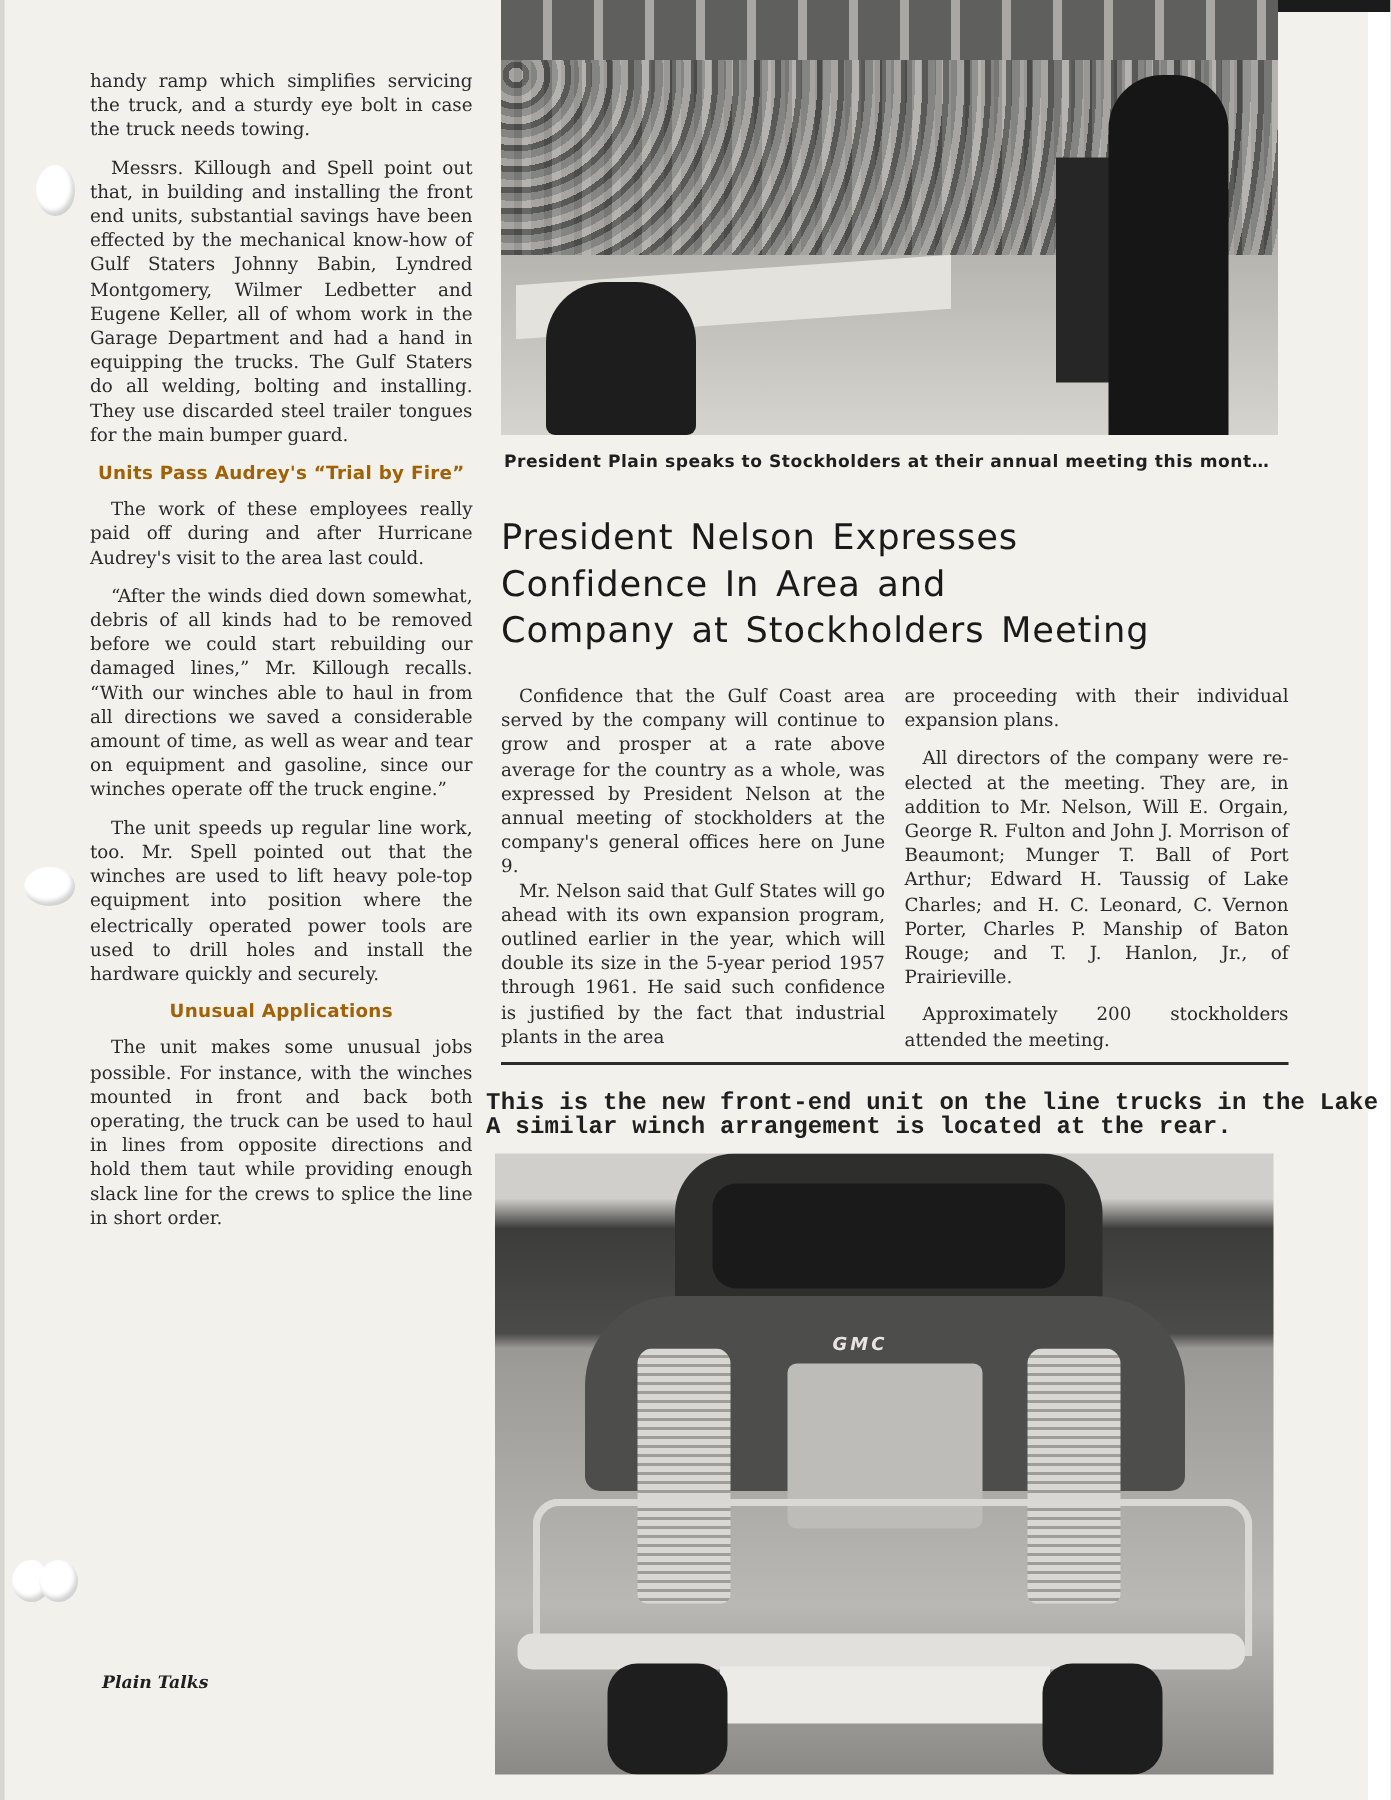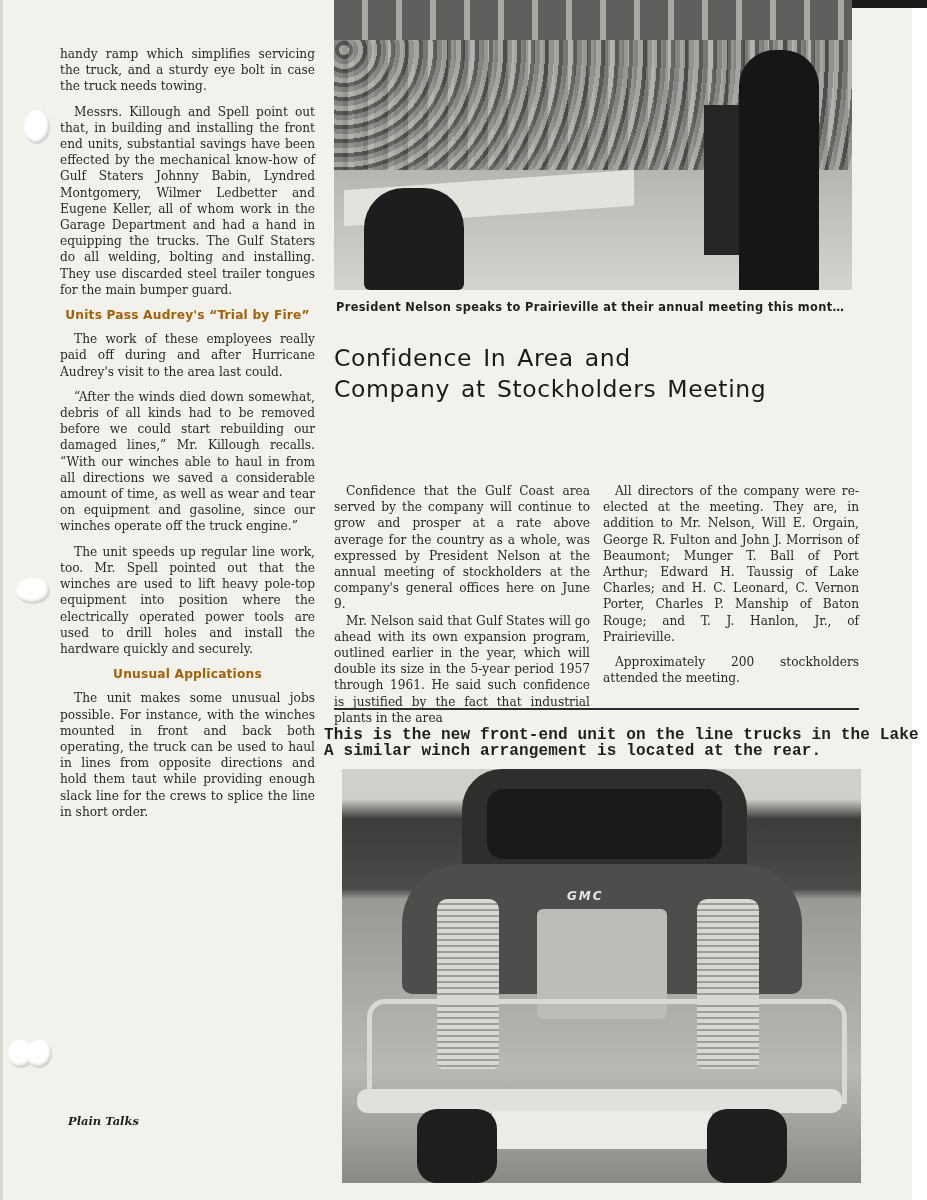--- a/index.html
+++ b/index.html
@@ -90,35 +90,35 @@
     position: absolute; left: 334px; top: 343px; width: 540px;
     font-family: "DejaVu Sans", sans-serif; font-size: 23.5px; line-height: 31px;
     color: #1a1a1a; letter-spacing: 0.6px; word-spacing: 3px;
   }
   .headline div { white-space: nowrap; }
   .article-cols {
     position: absolute; left: 334px; top: 456px; width: 525px;
     display: flex; justify-content: space-between;
     font-size: 12.2px; line-height: 16.2px; text-align: justify;
   }
-  .article-cols .col { width: 256px; margin-top: 27px; }
+  .article-cols .col { width: 256px; }
   .article-cols p { margin: 0 0 9px 0; text-indent: 12px; }
   .article-cols p.tight { margin-bottom: 0; }
   .article-cols p.cont { text-indent: 0; }
   .rule {
     position: absolute; left: 334px; top: 708px; width: 525px; height: 2px; background: #2b2b2b;
   }
   .caption-truck {
     position: absolute; left: 324px; top: 727px; width: 530px;
     font-family: Liberation Mono, monospace; font-weight: bold; font-size: 16px; line-height: 16px;
     color: #1f1f1f; letter-spacing: 0.15px;
   }
   .caption-truck div { white-space: nowrap; }
   .photo-truck {
-    left: 342px; top: 769px; width: 519px; height: 414px;
+    left: 330px; top: 769px; width: 519px; height: 414px;
     background: linear-gradient(180deg, #d0cfcc 0, #d0cfcc 30px, #3c3c3a 50px, #4b4b49 120px, #9a9996 130px, #b9b8b4 300px, #8a8986 414px);
   }
   .photo-truck .cab {
     position: absolute; left: 120px; top: 0; width: 285px; height: 160px;
     background: #2e2e2c; border-radius: 40px 40px 10px 10px;
   }
   .photo-truck .windshield {
     position: absolute; left: 145px; top: 20px; width: 235px; height: 70px;
     background: #1a1a1a; border-radius: 16px;
   }
@@ -187,33 +187,35 @@
 
 <div class="photo photo-meeting" role="img" aria-label="President Nelson at podium addressing seated stockholders in a large hall">
   <div class="wall"></div>
   <div class="crowd"></div>
   <div class="floor"></div>
   <div class="table"></div>
   <div class="man-back"></div>
   <div class="podium"></div>
   <div class="speaker"></div>
 </div>
-<div class="caption-meeting">President Nelson speaks to Prairieville at their annual meeting this mont…</div>
+<div class="caption-meeting">President Plain speaks to Stockholders at their annual meeting this mont…</div>
 
 <div class="headline">
+  <div>President Nelson Expresses</div>
   <div>Confidence In Area and</div>
   <div>Company at Stockholders Meeting</div>
 </div>
 
 <div class="article-cols">
   <div class="col">
     <p class="tight">Confidence that the Gulf Coast area served by the company will continue to grow and prosper at a rate above average for the country as a whole, was expressed by President Nelson at the annual meeting of stockholders at the company's general offices here on June 9.</p>
     <p>Mr. Nelson said that Gulf States will go ahead with its own expansion program, outlined earlier in the year, which will double its size in the 5-year period 1957 through 1961. He said such confidence is justified by the fact that industrial plants in the area</p>
   </div>
   <div class="col">
+    <p class="cont">are proceeding with their individual expansion plans.</p>
     <p>All directors of the company were re-elected at the meeting. They are, in addition to Mr. Nelson, Will E. Orgain, George R. Fulton and John J. Morrison of Beaumont; Munger T. Ball of Port Arthur; Edward H. Taussig of Lake Charles; and H. C. Leonard, C. Vernon Porter, Charles P. Manship of Baton Rouge; and T. J. Hanlon, Jr., of Prairieville.</p>
     <p>Approximately 200 stockholders attended the meeting.</p>
   </div>
 </div>
 
 <div class="rule"></div>
 
 <div class="caption-truck">
   <div>This is the new front-end unit on the line trucks in the Lake Charles Division.</div>
   <div>A similar winch arrangement is located at the rear.</div>

